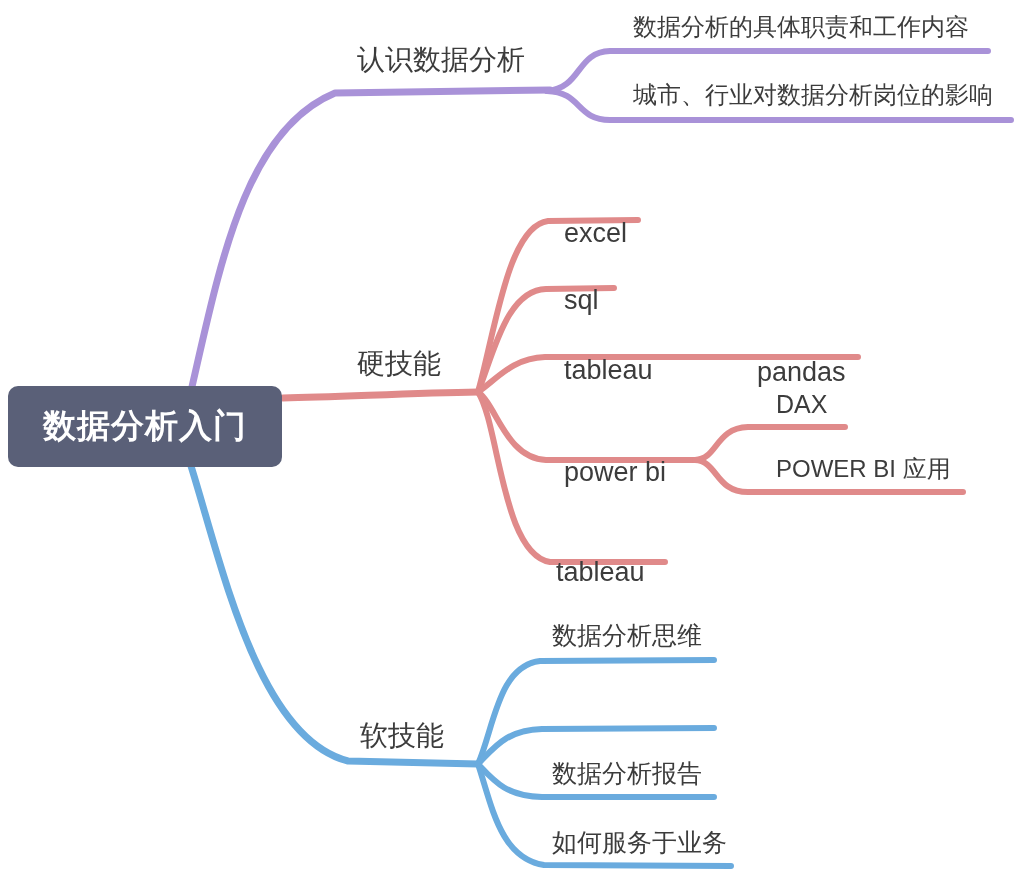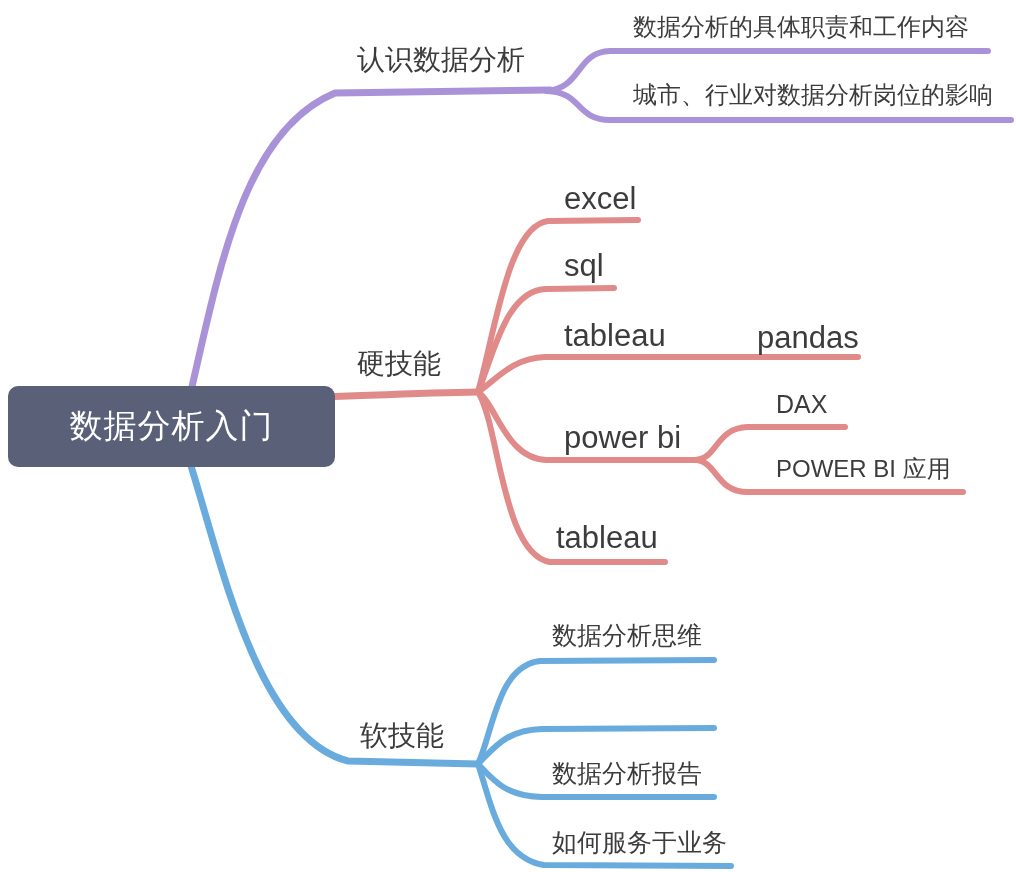--- a/index.html
+++ b/index.html
@@ -35,34 +35,35 @@
     position: absolute;
     color: var(--c-text, #3c3c3c);
     white-space: nowrap;
     line-height: 1.05;
     cursor: default;
     user-select: none;
   }
   .cjk-branch { font-size: 28px; }
   .cjk-child  { font-size: 25px; }
   .cjk-sub    { font-size: 24px; }
-  .latin      { font-size: 31px; }
+  .latin      { font-size: 27px; margin-top: 36px; }
   .latin-sub  { font-size: 25px; }
 
   #root-node {
     position: absolute;
     left: 8px;
     top: 386px;
-    width: 327px;
+    width: 274px;
     height: 81px;
     background: var(--c-rootBg, #5a6078);
     border-radius: 10px;
     display: flex;
     align-items: center;
     justify-content: center;
+    font-weight: bold;
   }
   #root-node .root-text {
     color: var(--c-rootText, #ffffff);
     font-size: 33px;
     letter-spacing: 1px;
     white-space: nowrap;
   }
 
   
   .pos-intro   { left: 357px; top: 45px;  }

